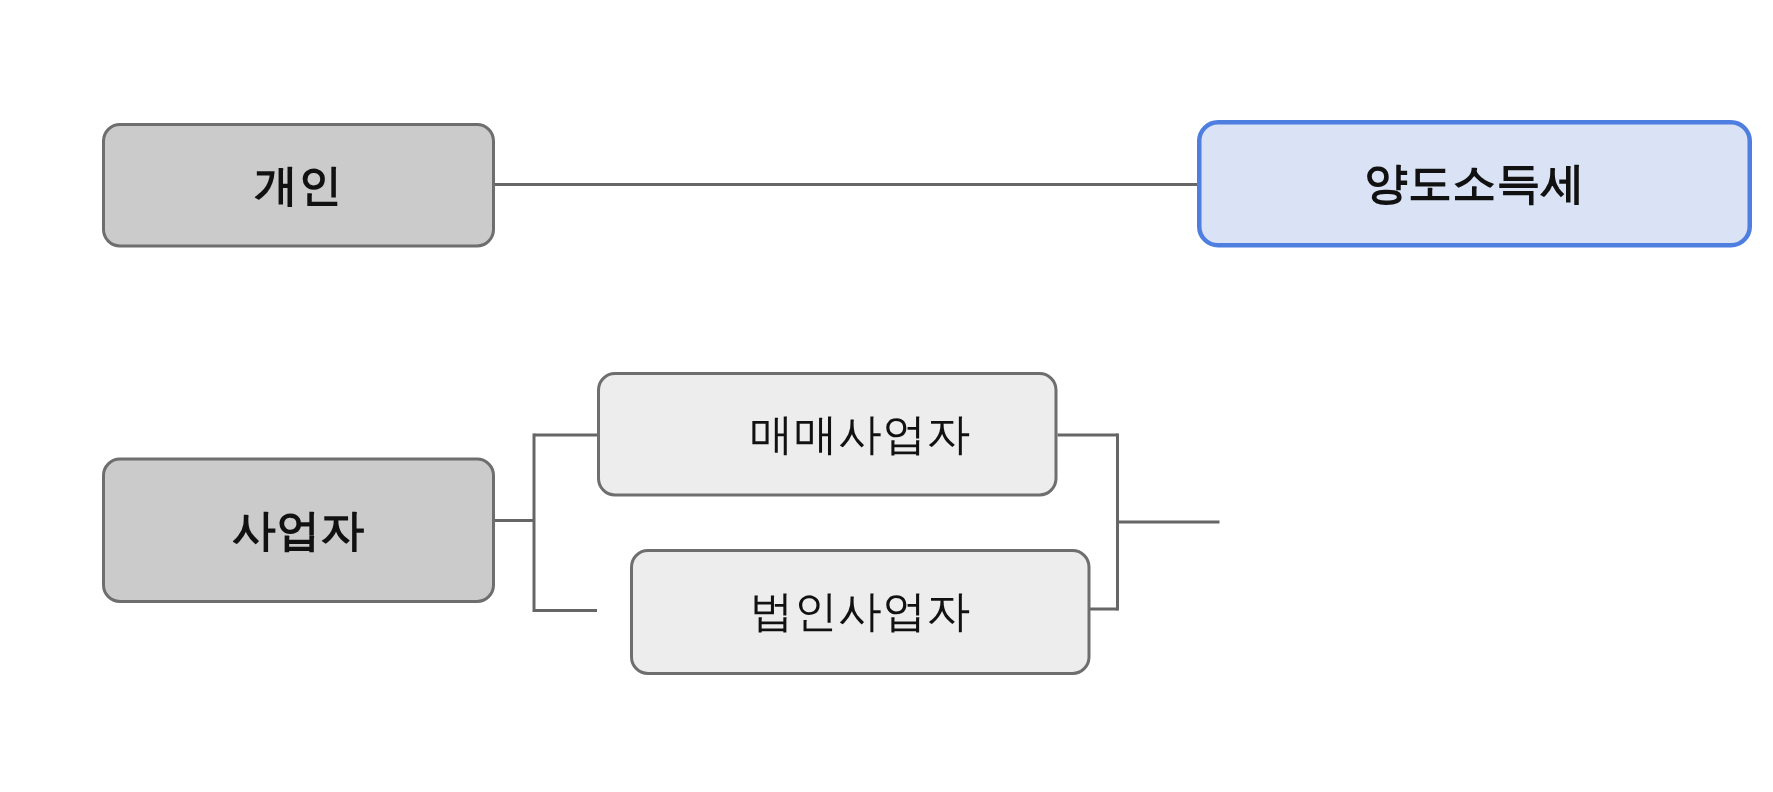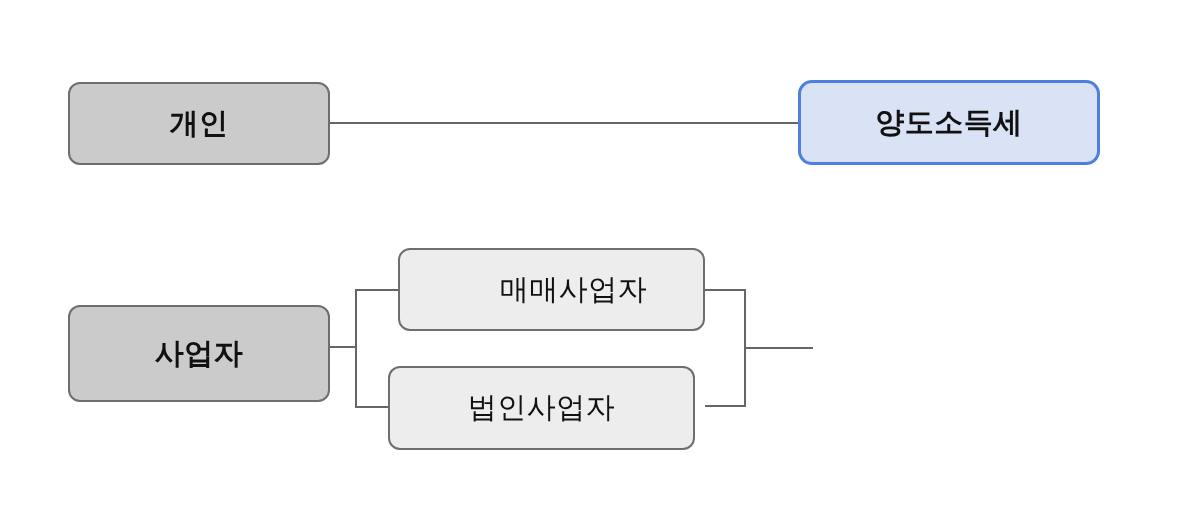--- a/index.html
+++ b/index.html
@@ -56,24 +56,24 @@
     border-radius: 12px;
     font-weight: 400;
   }
   .node-blue {
     background: var(--blue-fill);
     border: 3px solid var(--blue-border);
     border-radius: 14px;
     font-weight: 700;
   }
   #node-individual        { left: 68px;  top: 82px;  width: 262px; height: 83px; }
-  #node-capital-gains-tax { left: 798px; top: 80px;  width: 302px; height: 85px; }
+  #node-capital-gains-tax { left: 798px; top: 80px;  width: 370px; height: 85px; }
   #node-business          { left: 68px;  top: 305px; width: 262px; height: 97px; }
   #node-trading-business  { left: 398px; top: 248px; width: 307px; height: 83px; padding-left: 44px; }
-  #node-corporate-business{ left: 388px; top: 366px; width: 307px; height: 84px; }
+  #node-corporate-business{ left: 420px; top: 366px; width: 307px; height: 84px; }
   #node-income-tax        { left: 813px; top: 306px; width: 305px; height: 84px; }
 </style>
 </head>
 <body>
 
 <div class="canvas">
 
   <svg class="connectors" viewBox="0 0 1182 528" xmlns="http://www.w3.org/2000/svg">
 
     <line x1="330" y1="123" x2="798" y2="123" stroke="var(--line)" stroke-width="2"></line>

